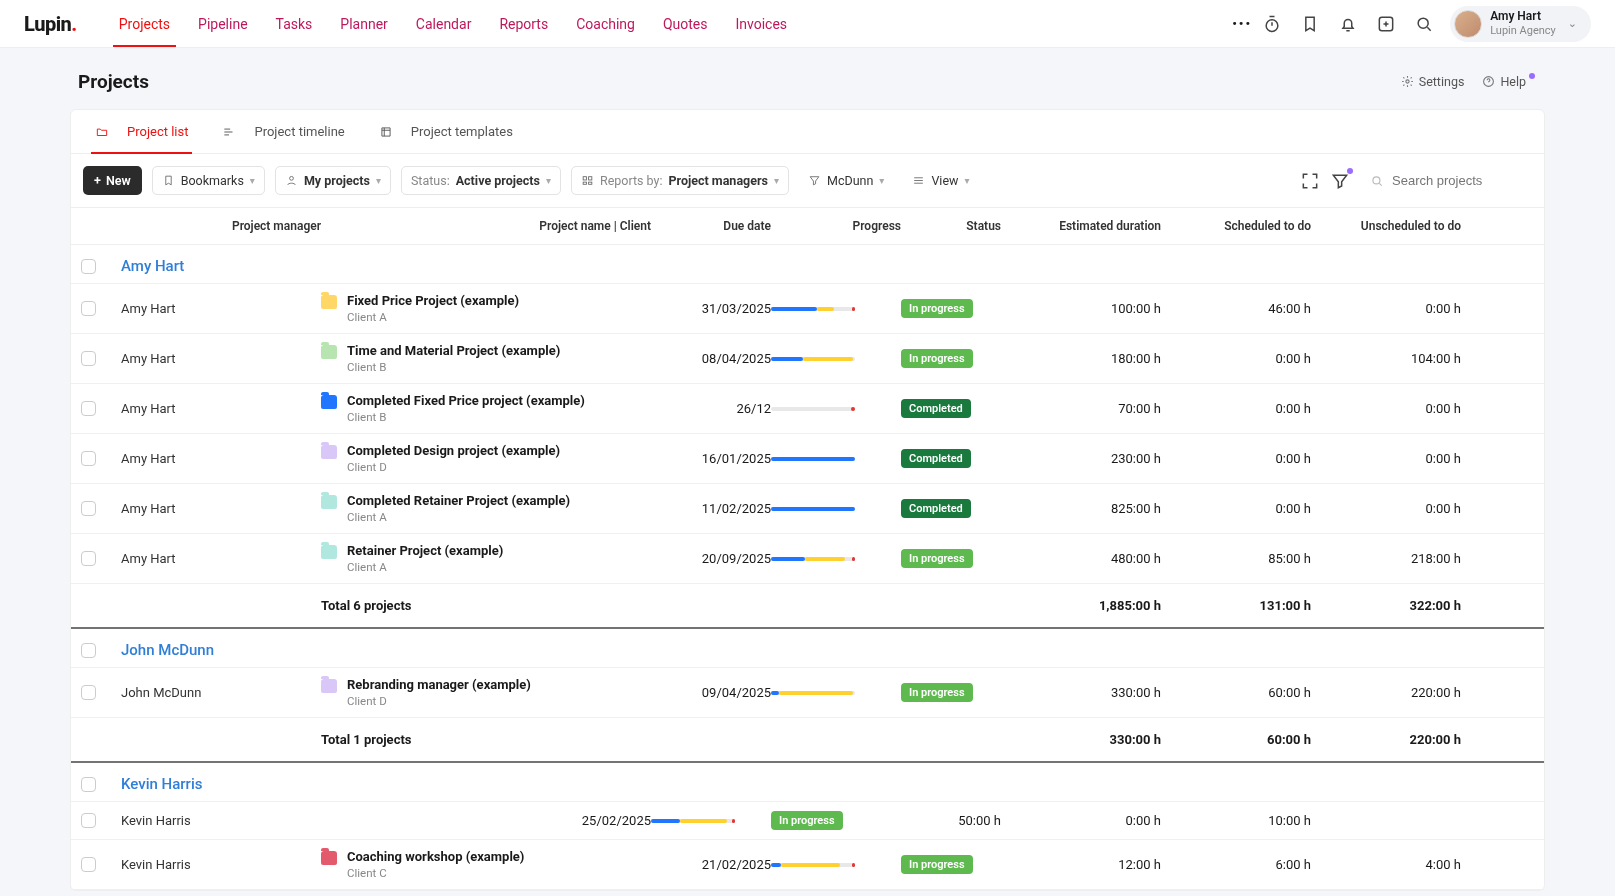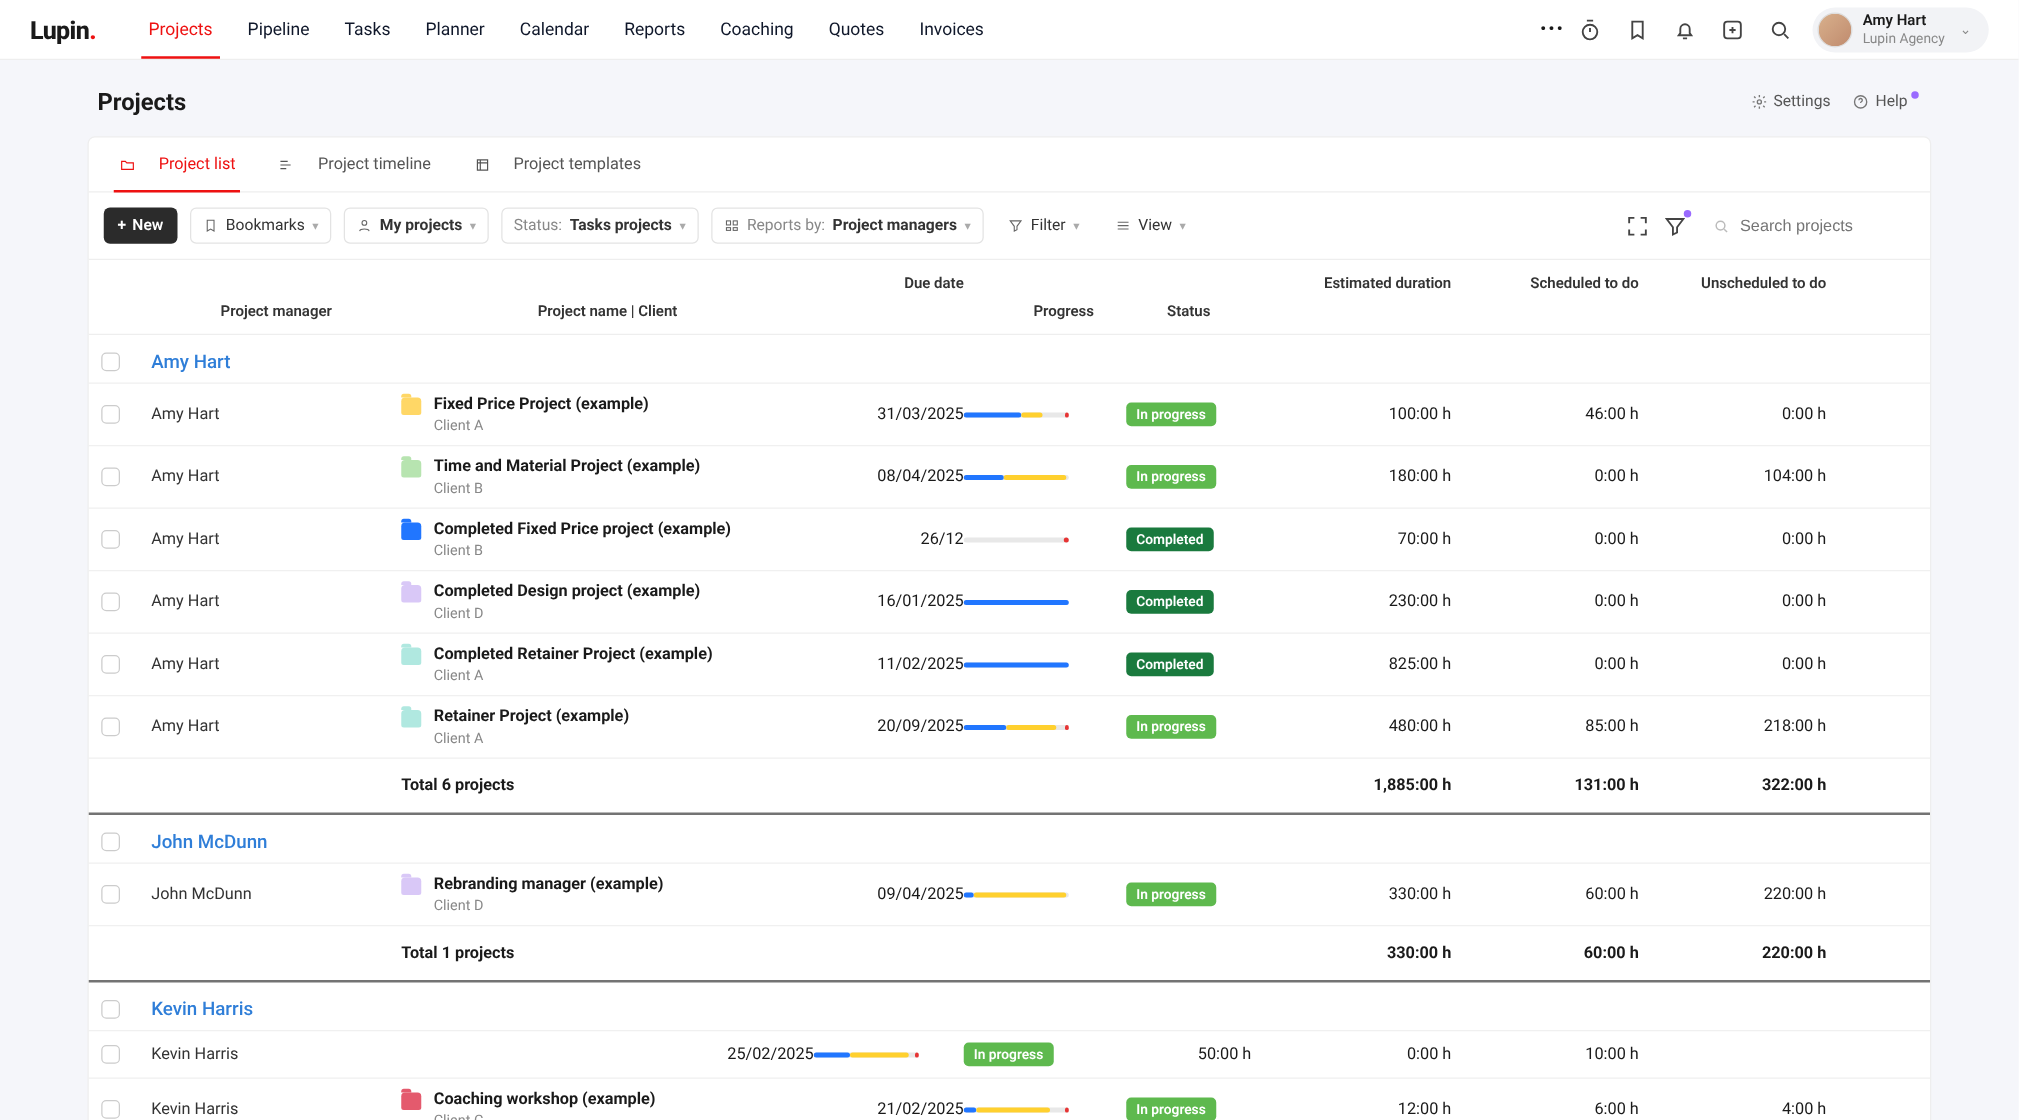--- a/index.html
+++ b/index.html
@@ -3,21 +3,21 @@
 <meta charset="utf-8">
 <style>
 * { box-sizing: border-box; margin: 0; padding: 0; }
 body { font-family: -apple-system, BlinkMacSystemFont, "Segoe UI", Roboto, Helvetica, Arial, sans-serif; font-size: 13px; color: #1a1a1a; background: #f5f6fa; }
 
 
 .topnav { height: 48px; background: #fff; border-bottom: 1px solid #eee; display: flex; align-items: center; padding: 0 24px; }
 .logo { font-weight: 800; font-size: 20px; margin-right: 28px; letter-spacing: -0.5px; text-align: center; }
 .logo .dot { color: #e11; }
 .nav-links { display: flex; gap: 0; flex: 1; }
-.nav-link { padding: 14px 14px; font-size: 14px; color: #0f172a; cursor: pointer; position: relative; }
+.nav-link { padding: 14px 14px; font-size: 14px; color: #be185d; cursor: pointer; position: relative; }
 .nav-link.active { color: #e11; }
 .nav-link.active::after { content: ''; position: absolute; left: 8px; right: 8px; bottom: -1px; height: 2px; background: #e11; }
 .nav-more { padding: 14px 10px; cursor: pointer; font-weight: 700; letter-spacing: 2px; }
 .nav-icons { display: flex; gap: 18px; align-items: center; margin-right: 16px; }
 .nav-icon { width: 20px; height: 20px; display: flex; align-items: center; justify-content: center; cursor: pointer; }
 .nav-icon svg { stroke: #444; fill: none; stroke-width: 1.8; }
 .user-chip { display: flex; align-items: center; gap: 8px; background: #f2f3f6; border-radius: 20px; padding: 4px 14px 4px 4px; cursor: pointer; }
 .avatar { width: 28px; height: 28px; border-radius: 50%; background: linear-gradient(135deg,#d8b08c,#c08b6e); border: 1px solid #ddd; }
 .user-chip .uname { font-size: 12px; font-weight: 600; line-height: 1.1; }
 .user-chip .uorg { font-size: 11px; color: #888; }
@@ -54,21 +54,21 @@
 .toolbar .right-icons { display:flex; gap:10px; align-items:center; }
 .search-wrap { display: flex; align-items: center; gap: 8px; padding: 5px 10px; border-radius: 5px; color: #999; }
 .search-wrap input { border: none; outline: none; font-size: 13px; width: 130px; background: transparent; }
 .funnel-badge { position:relative; }
 .funnel-badge::after { content:''; position:absolute; top:-3px; right:-3px; width:6px; height:6px; border-radius:50%; background:#9a6bff; }
 
 
 .tbl { width: 100%; }
 .tbl-head { display: grid; grid-template-columns: 40px 200px 330px 120px 130px 100px 160px 150px 150px; padding: 11px 10px; border-bottom: 1px solid #eee; font-size: 12px; color: #333; font-weight: 600; }
 .tbl-head .r { text-align: right; }
-.tbl-head .l { text-align: center; margin-top: 23px; }
+.tbl-head .l { text-align: right; }
 
 .group-row { display: grid; grid-template-columns: 40px 1fr; padding: 12px 10px 8px; align-items: center; border-bottom: 1px solid #f0f0f0; }
 .group-name { color: #2f7ed8; font-size: 15px; font-weight: 500; cursor: pointer; }
 
 .data-row { display: grid; grid-template-columns: 40px 200px 330px 120px 130px 100px 160px 150px 150px; padding: 9px 10px; border-bottom: 1px solid #f0f0f0; align-items: center; }
 
 .total-row { display: grid; grid-template-columns: 40px 200px 330px 120px 130px 100px 160px 150px 150px; padding: 14px 10px; border-bottom: 2px solid #737373; font-weight: 700; font-size: 13px; }
 .total-row .r { text-align: right; }
 
 .chk { width: 15px; height: 15px; border: 1.5px solid #ccc; border-radius: 4px; cursor: pointer; }
@@ -206,39 +206,39 @@
     <div class="chip">
       <span class="icon"><svg viewBox="0 0 24 24">
             <circle cx="12" cy="8" r="3.5"></circle>
             <path d="M5 20c1-4 13-4 14 0"></path>
           </svg></span>
       <b>My projects</b>
         <span class="caret">▾</span>
     </div>
     <div class="chip">
       <span class="muted">Status:</span>
-        <b>Tasks projects</b>
+        <b>Active projects</b>
         <span class="caret">▾</span>
     </div>
     <div class="chip">
       <span class="icon"><svg viewBox="0 0 24 24">
             <rect x="4" y="5" width="6" height="6"></rect>
             <rect x="14" y="5" width="6" height="6"></rect>
             <rect x="4" y="15" width="6" height="4"></rect>
             <rect x="14" y="15" width="6" height="4"></rect>
           </svg></span>
       <span class="muted">Reports by:</span>
         <b>Project managers</b>
         <span class="caret">▾</span>
     </div>
     <div class="chip ghost">
       <span class="icon"><svg viewBox="0 0 24 24">
             <path d="M4 5h16l-6 8v5l-4 2v-7z"></path>
           </svg></span>
-      <span>Filter</span>
+      <span>McDunn</span>
         <span class="caret">▾</span>
     </div>
     <div class="chip ghost">
       <span class="icon"><svg viewBox="0 0 24 24">
             <path d="M4 7h16M4 12h16M4 17h16"></path>
           </svg></span>
       <span>View</span>
         <span class="caret">▾</span>
     </div>
     <div class="spacer"></div>

